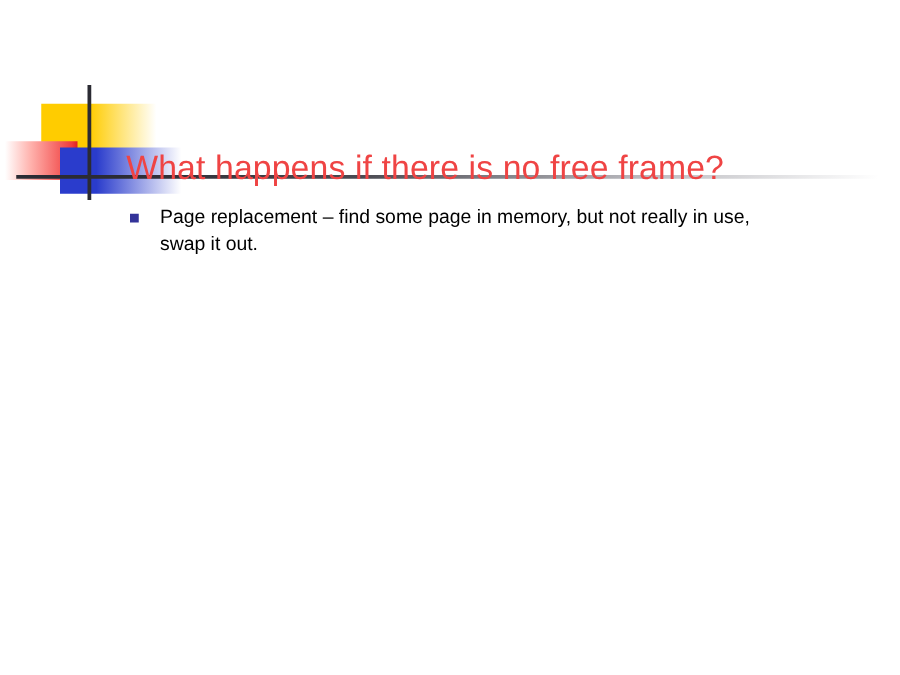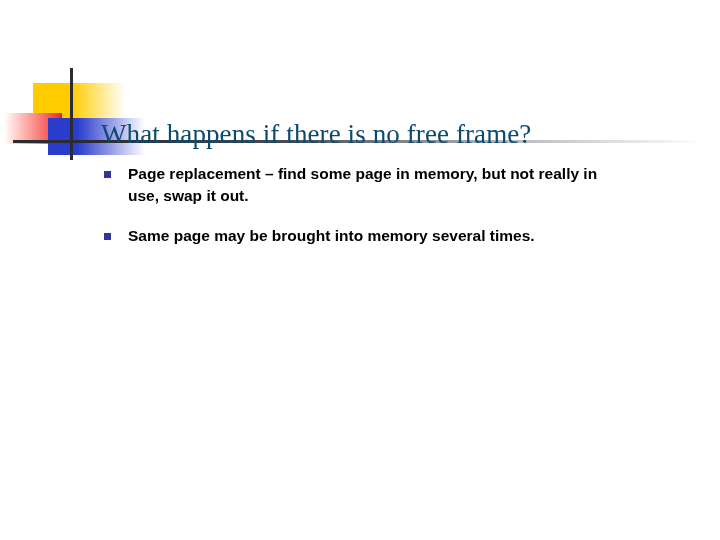--- a/index.html
+++ b/index.html
@@ -75,34 +75,32 @@
   }
 
   
   .title {
     position: absolute;
     left: 101px;
     top: 99px;
     width: 600px;
     font-size: 27px;
     line-height: 34px;
-    color: #0c4a6e;
+    color: #ef4444;
     font-weight: normal;
     letter-spacing: 0.1px;
     white-space: nowrap;
-    font-family: Liberation Serif, serif;
   }
 
   
   .body {
     position: absolute;
     left: 0;
     top: 163px;
     width: 648px;
-    font-weight: bold;
   }
 
   .lvl1 {
     position: relative;
     margin: 0 0 0 0;
     padding-left: 128px;
     padding-right: 22px;
     font-size: 15.5px;
     line-height: 22px;
     color: #000000;
@@ -158,19 +156,15 @@
   <div class="body">
 
     <div class="lvl1">
       <span class="bullet"></span>
       <span>Page replacement – find some page in memory, but not really in use, swap it out.</span>
     </div>
 
 
     <div class="spacer-lg"></div>
 
-    <div class="lvl1">
-      <span class="bullet"></span>
-      <span>Same page may be brought into memory several times.</span>
-    </div>
 
   </div>
 </div>
 
 </body></html>

